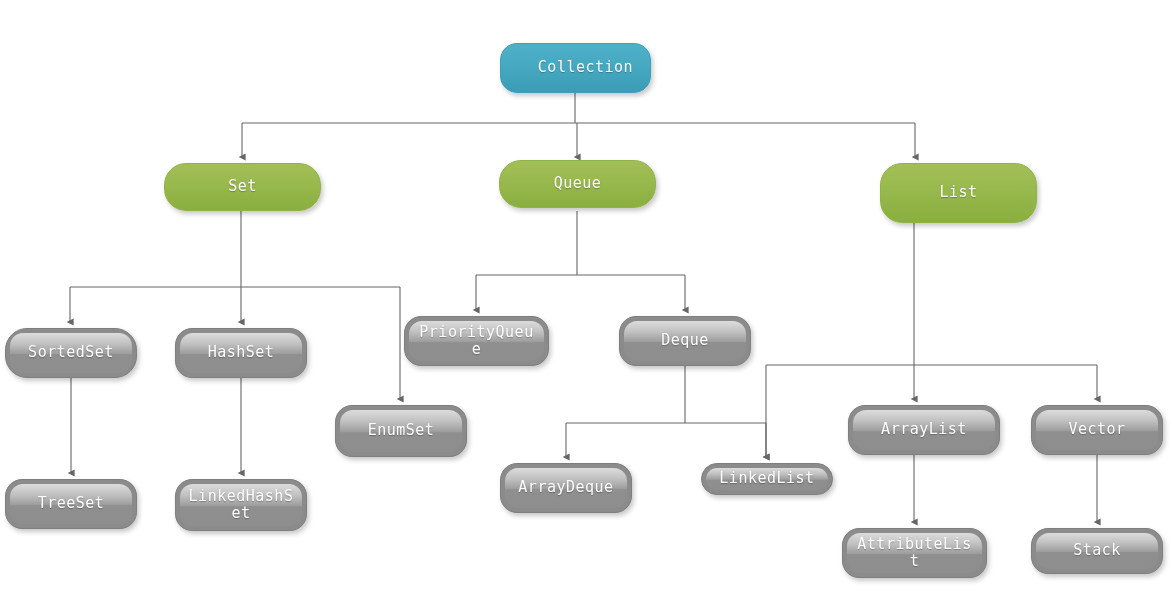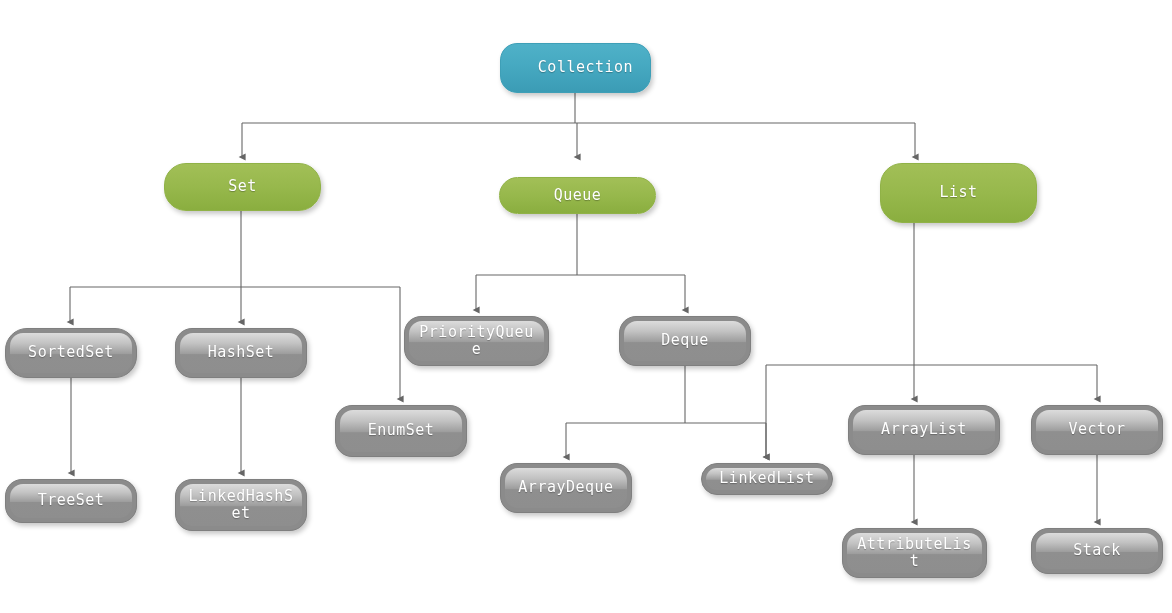--- a/index.html
+++ b/index.html
@@ -118,42 +118,42 @@
       </g>
   </svg>
 
   <div id="node-layer">
       <div class="node blue" style="left: 500px; top: 43px; width: 151px; height: 50px; padding-left: 20px;">
         <span class="label">Collection</span>
       </div>
       <div class="node green" style="left: 164px; top: 163px; width: 157px; height: 48px;">
         <span class="label">Set</span>
       </div>
-      <div class="node green" style="left: 499px; top: 177px; width: 157px; height: 37px; justify-content: center;">
+      <div class="node green" style="left: 499px; top: 160px; width: 157px; height: 48px; justify-content: center;">
         <span class="label">Queue</span>
       </div>
       <div class="node green" style="left: 880px; top: 163px; width: 157px; height: 60px;">
         <span class="label">List</span>
       </div>
       <div class="node gray" style="left: 5px; top: 328px; width: 132px; height: 50px; border-radius: 22px;">
         <div class="inner">
           <span class="label">SortedSet</span>
         </div>
       </div>
       <div class="node gray" style="left: 175px; top: 328px; width: 132px; height: 50px;">
         <div class="inner">
           <span class="label">HashSet</span>
         </div>
       </div>
       <div class="node gray" style="left: 335px; top: 405px; width: 132px; height: 52px;">
         <div class="inner">
           <span class="label">EnumSet</span>
         </div>
       </div>
-      <div class="node gray" style="left: 5px; top: 479px; width: 132px; height: 44px;">
+      <div class="node gray" style="left: 5px; top: 479px; width: 132px; height: 50px;">
         <div class="inner">
           <span class="label">TreeSet</span>
         </div>
       </div>
       <div class="node gray" style="left: 175px; top: 479px; width: 132px; height: 52px;">
         <div class="inner">
           <span class="label">LinkedHashSet</span>
         </div>
       </div>
       <div class="node gray" style="left: 404px; top: 316px; width: 145px; height: 50px;">

